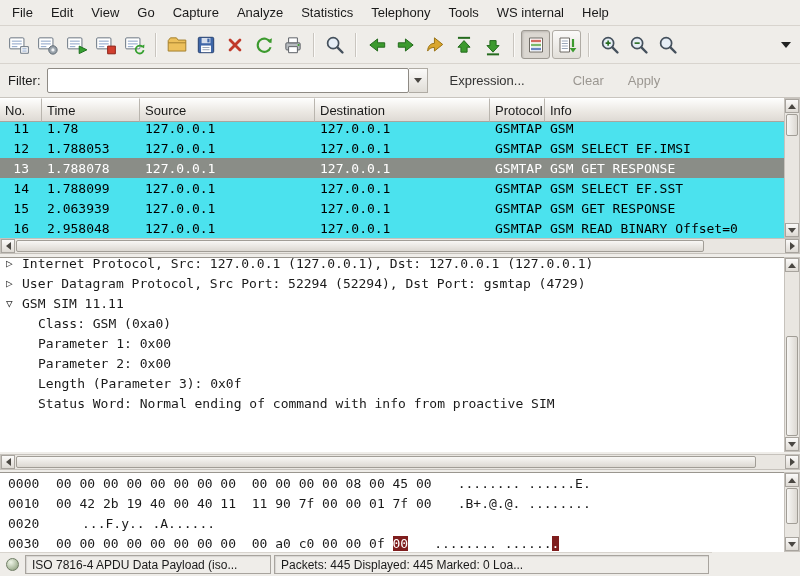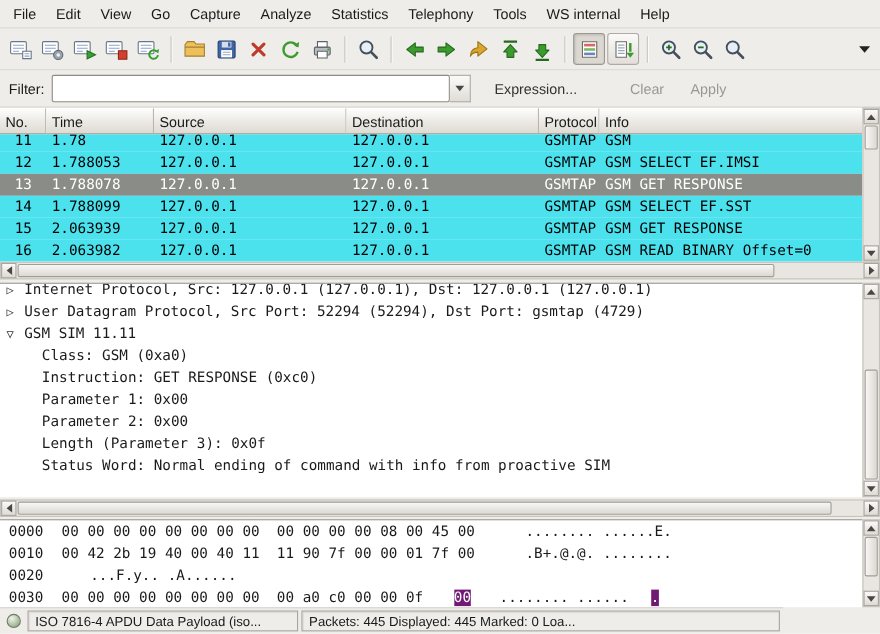--- a/index.html
+++ b/index.html
@@ -60,21 +60,21 @@
   .drow.partial { margin-top:-5px; }
   .drow.ind0 { padding-left:6px; }
   .drow.ind1 { padding-left:38px; }
   .drow .arrow { width:16px; flex:none; font-size:11px; color:#333; }
   .drow.sel { background:#8A8D87; color:#fff; }
   
   .xpane { position:absolute; left:0; top:472px; width:784px; height:80px; background:#fff; border-top:1px solid #9A968F; overflow:hidden; font:13px "DejaVu Sans Mono",monospace; }
   .xrow { height:20px; display:flex; align-items:center; padding-left:8px; white-space:pre; }
   .xoff { width:48px; flex:none; }
   .xascii { margin-left:26px; }
-  .xsel { background:#701a75; color:#fff;margin-left:20px; }
+  .xsel { background:#7f1d1d; color:#fff; }
   
   .statusbar { position:absolute; left:0; top:552px; width:712px; height:24px; background:#EFEDE9; border-top:1px solid #D8D4CE; display:flex; align-items:center; gap:3px; padding:0 3px; }
   .expert-dot { width:13px; height:13px; border-radius:50%; flex:none; margin:0 3px; border:1px solid #6F7D65; background:radial-gradient(circle at 35% 30%,#EFF5E8,#A9B89B 65%,#7E8C72); }
   .status-box { height:19px; border:1px solid #A8A49E; background:#EFEDE9; box-shadow:inset 1px 1px 1px rgba(0,0,0,.10); font-size:12px; display:flex; align-items:center; padding:0 6px; white-space:nowrap; overflow:hidden; }
   .sb1 { width:246px; } .sb2 { flex:1; } .sb3 { width:214px; }
 </style>
 </head>
 <body>
 
 <div id="app">
@@ -302,21 +302,21 @@
       <div class="prow">
         <span class="c num w-no">15</span>
         <span class="c w-time">2.063939</span>
         <span class="c w-src">127.0.0.1</span>
         <span class="c w-dst">127.0.0.1</span>
         <span class="c w-proto">GSMTAP</span>
         <span class="c w-info">GSM GET RESPONSE</span>
       </div>
       <div class="prow">
         <span class="c num w-no">16</span>
-        <span class="c w-time">2.063982</span>
+        <span class="c w-time">2.958048</span>
         <span class="c w-src">127.0.0.1</span>
         <span class="c w-dst">127.0.0.1</span>
         <span class="c w-proto">GSMTAP</span>
         <span class="c w-info">GSM READ BINARY Offset=0</span>
       </div>
     </div>
   </div>
 
   <div class="vscroll" style="left:784px; top:98px; height:140px;">
     <span class="sb-btn" style="top:0">
@@ -347,24 +347,20 @@
       <span class="arrow">▷</span>
       <span>User Datagram Protocol, Src Port: 52294 (52294), Dst Port: gsmtap (4729)</span>
     </div>
     <div class="drow ind0">
       <span class="arrow">▽</span>
       <span>GSM SIM 11.11</span>
     </div>
     <div class="drow ind1">
 
       <span>Class: GSM (0xa0)</span>
-    </div>
-    <div class="drow ind1">
-
-      <span>Instruction: GET RESPONSE (0xc0)</span>
     </div>
     <div class="drow ind1">
 
       <span>Parameter 1: 0x00</span>
     </div>
     <div class="drow ind1">
 
       <span>Parameter 2: 0x00</span>
     </div>
     <div class="drow ind1">

